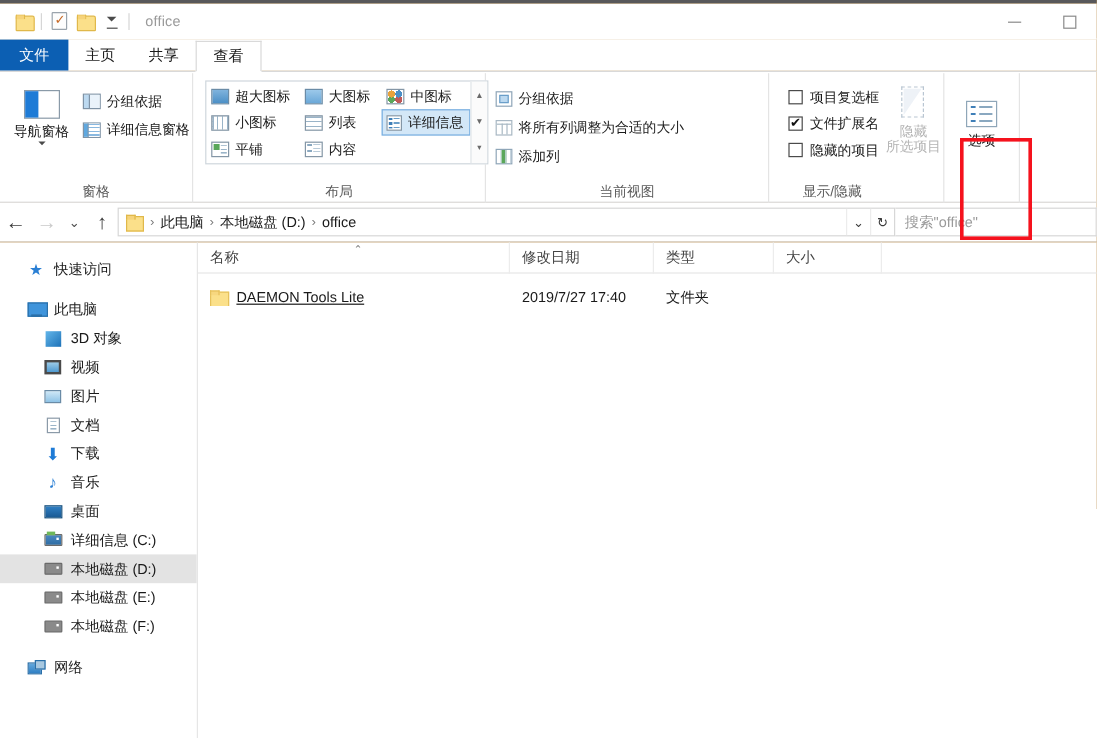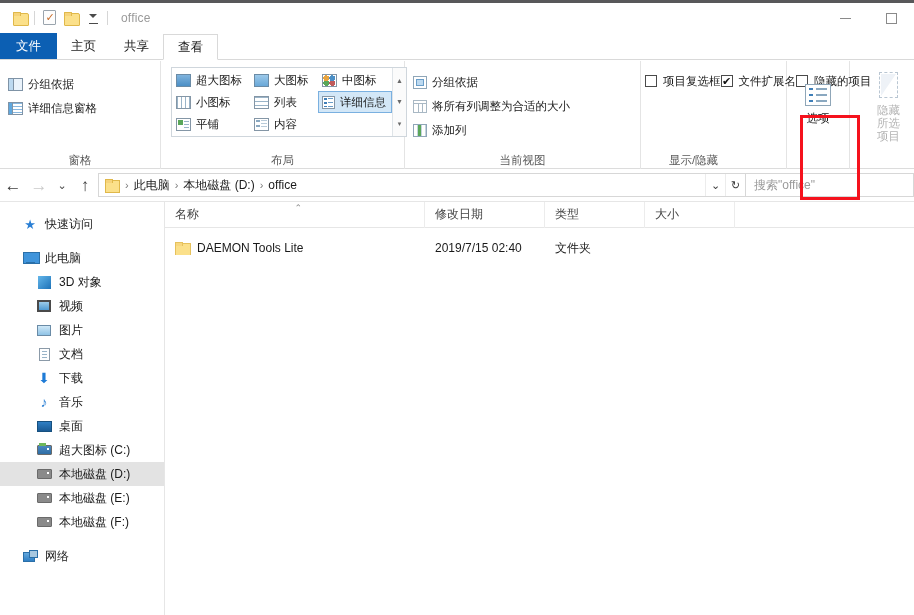--- a/index.html
+++ b/index.html
@@ -324,20 +324,29 @@
     <div class="tab file">文件</div>
     <div class="tab">主页</div>
     <div class="tab">共享</div>
     <div class="tab active">查看</div>
   </div>
 
   <div class="ribbon">
 
     <div class="rgroup" style="width:160px;">
       <div class="rgroup-body">
+        <div class="bigbtn" style="margin-left:8px;">
+          <span class="glyph">
+            <span class="navpane-ico">
+                <i></i>
+              </span>
+          </span>
+          <span class="lbl">导航窗格</span>
+          <span class="caret"></span>
+        </div>
         <div style="display:flex;flex-direction:column;margin-left:6px;margin-top:6px;">
           <div class="smallrow">
             <span class="preview-ico">
                 <i></i>
                 <b></b>
               </span>
             <span class="t">分组依据</span>
           </div>
           <div class="smallrow">
             <span class="details-ico">
@@ -431,21 +440,21 @@
             <span class="caret" style="border-top-color:#4a4a4a;"></span>
           </div>
         </div>
       </div>
       <div class="rgroup-label">当前视图</div>
     </div>
     <div class="vsep"></div>
 
     <div class="rgroup" style="width:145px;">
       <div class="rgroup-body">
-        <div style="display:flex;flex-direction:row;margin-left:4px;margin-top:4px;">
+        <div style="display:flex;flex-direction:column;margin-left:16px;margin-top:4px;">
           <div class="cbrow">
             <span class="cb"></span>
             <span class="t">项目复选框</span>
           </div>
           <div class="cbrow">
             <span class="cb">
                 <span class="mark">✔</span>
               </span>
             <span class="t">文件扩展名</span>
           </div>
@@ -570,21 +579,21 @@
       <div class="nav-item indent">
         <span class="ni-ico">
             <span class="desk-ico"></span>
           </span>
         <span>桌面</span>
       </div>
       <div class="nav-item indent">
         <span class="ni-ico">
             <span class="drive-ico sys"></span>
           </span>
-        <span>超大图标 (C:)</span>
+        <span>详细信息 (C:)</span>
       </div>
       <div class="nav-item indent sel">
         <span class="ni-ico">
             <span class="drive-ico"></span>
           </span>
         <span>本地磁盘 (D:)</span>
       </div>
       <div class="nav-item indent">
         <span class="ni-ico">
             <span class="drive-ico"></span>
@@ -619,24 +628,24 @@
           <span>类型</span>
         </div>
         <div class="col" style="width:90px;">
           <span>大小</span>
         </div>
       </div>
 
       <div style="height:8px;"></div>
 
       <div class="frow">
-        <div class="fcell" style="width:260px;">
+        <div class="fcell" style="width:260px;text-decoration:underline;">
           <span class="fname-ico"></span>
           <span>DAEMON Tools Lite</span>
         </div>
-        <div class="fcell" style="width:120px;">2019/7/15 02:40</div>
+        <div class="fcell" style="width:120px;">2019/7/27 17:40</div>
         <div class="fcell" style="width:100px;">文件夹</div>
         <div class="fcell" style="width:90px;"></div>
       </div>
     </div>
   </div>
 
 </div>
 
 </body></html>

